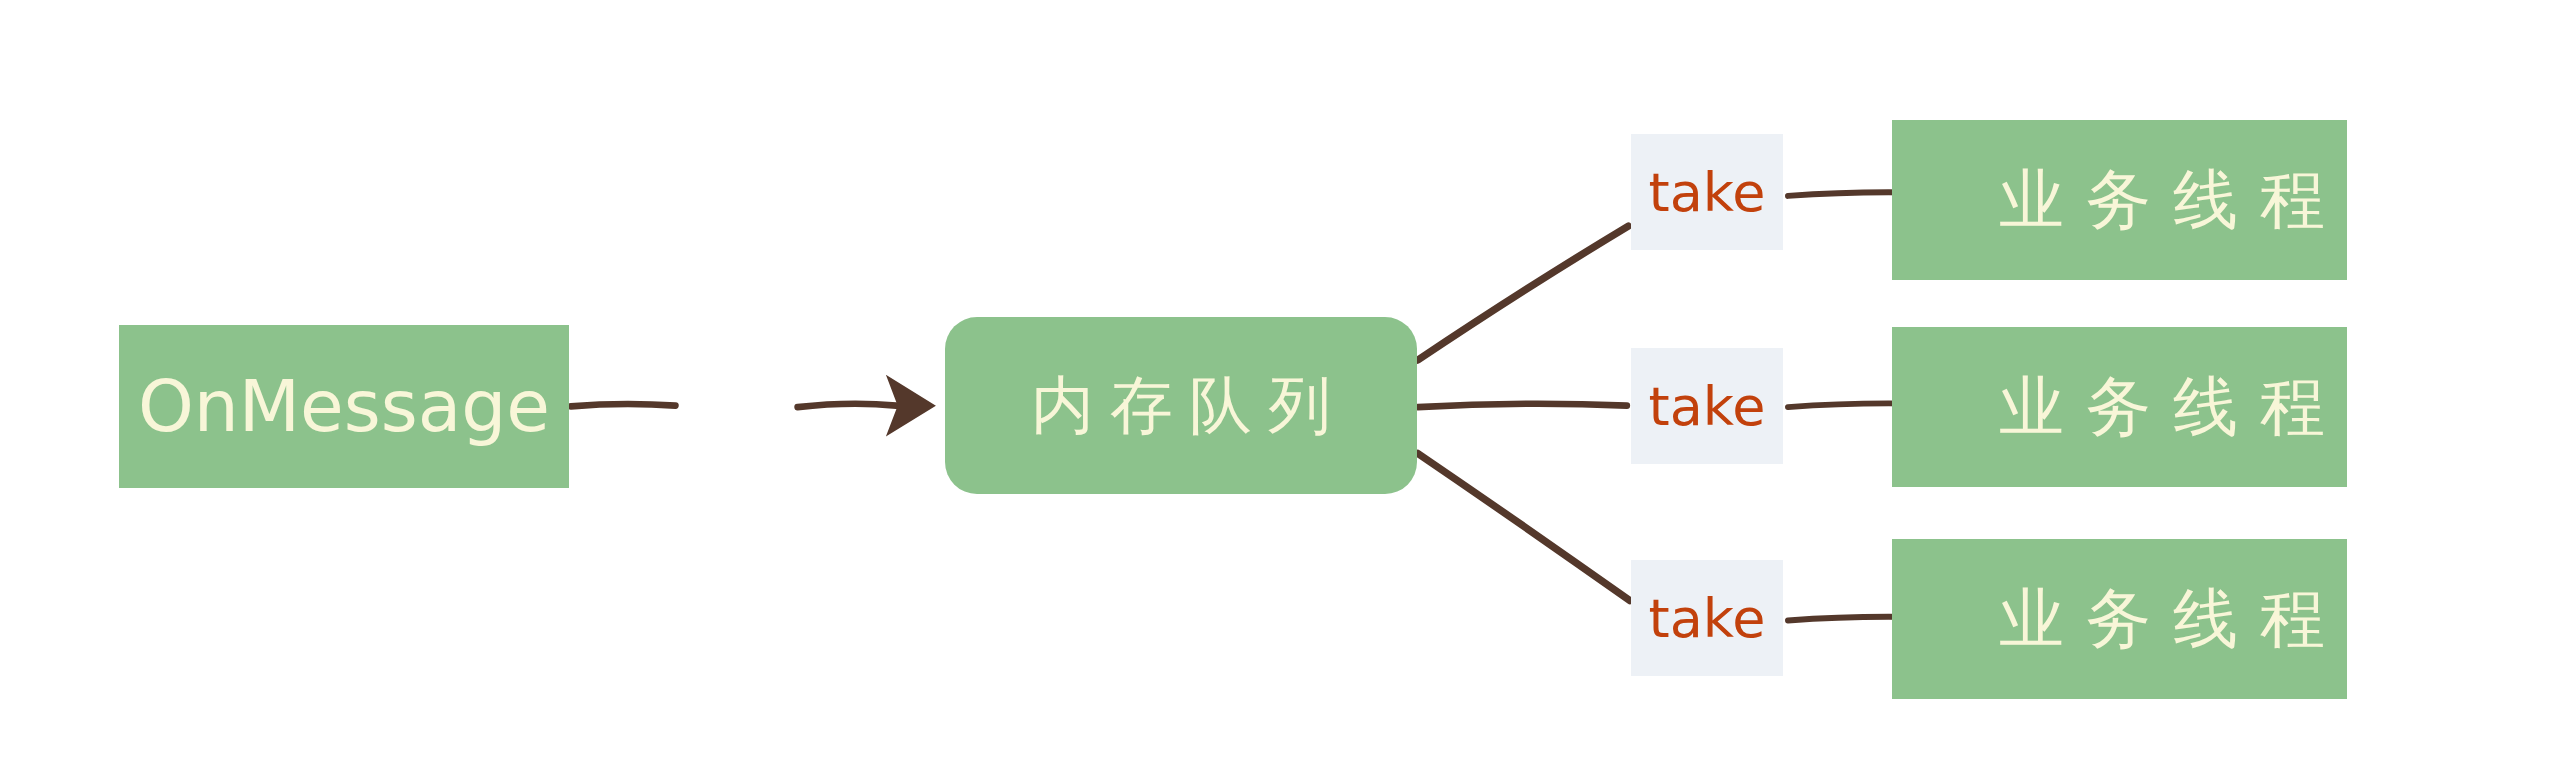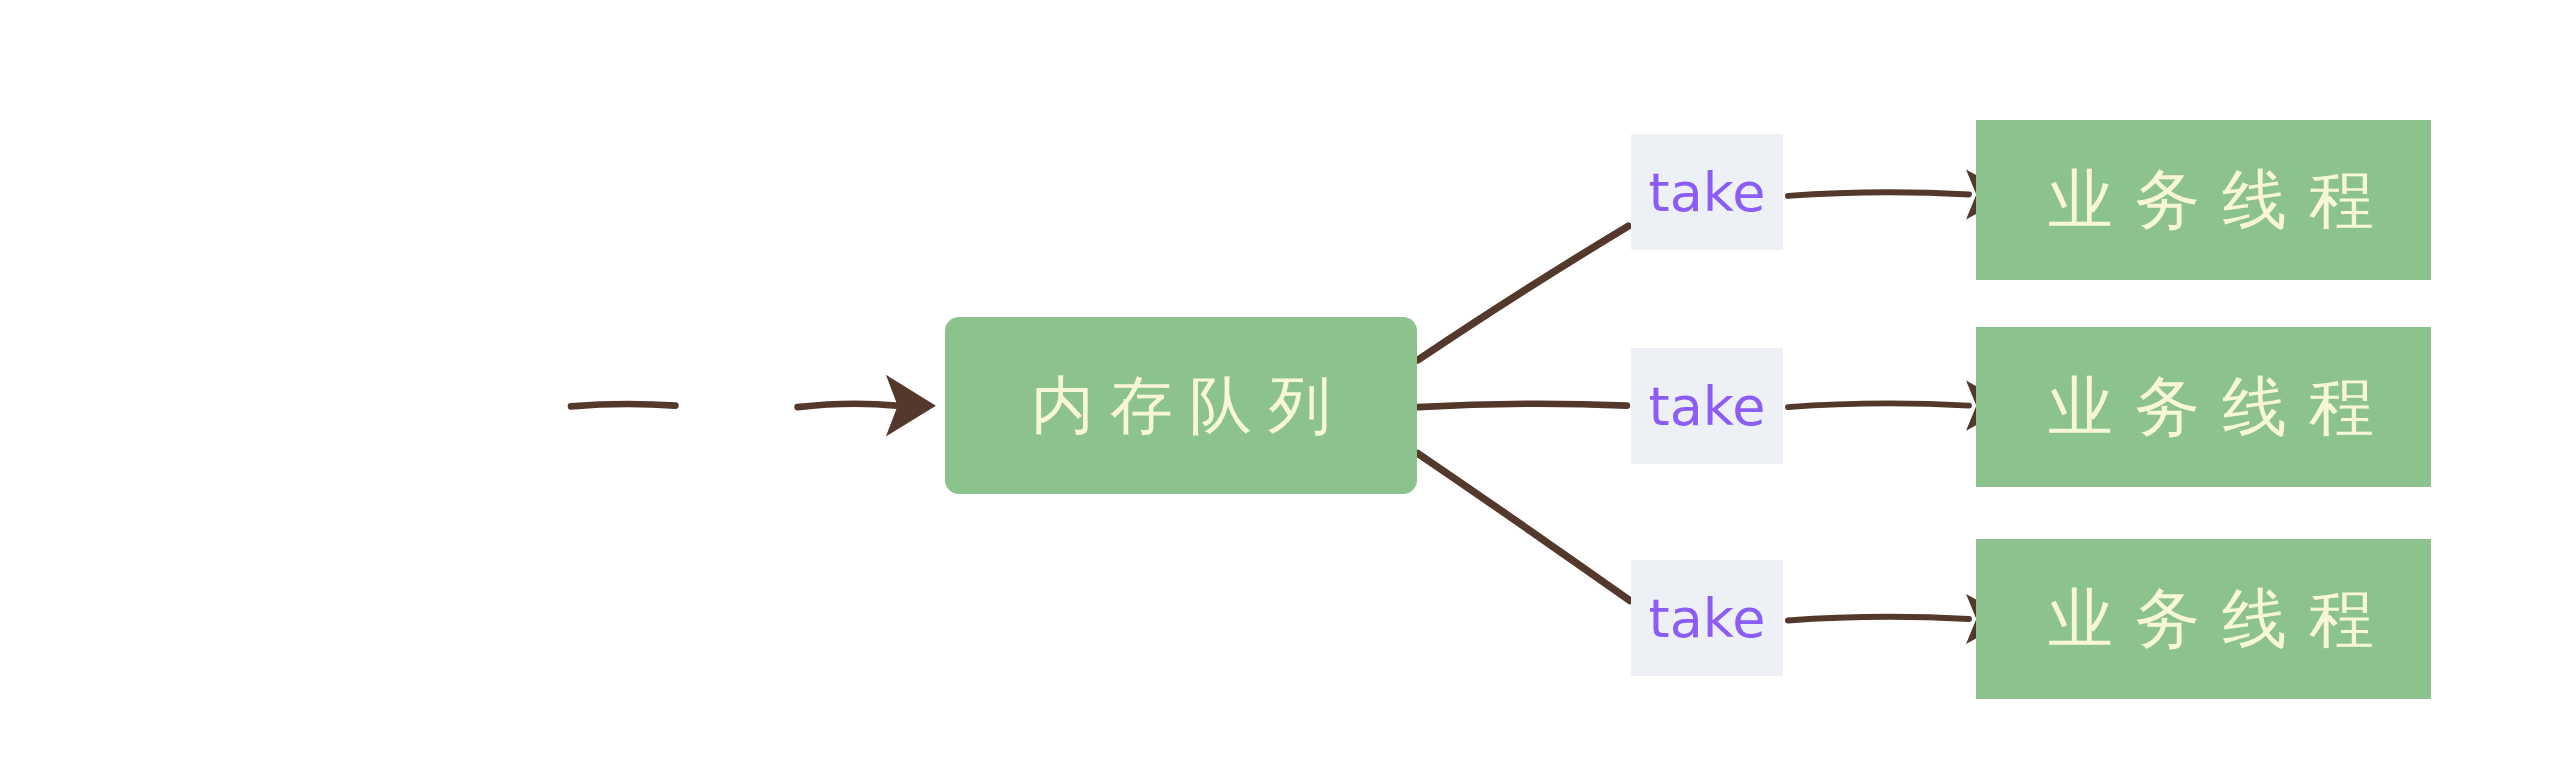--- a/index.html
+++ b/index.html
@@ -27,51 +27,52 @@
     position: absolute;
     display: flex;
     align-items: center;
     justify-content: center;
     background: #8cc28c;
     color: #f8f6d8;
     text-align: center;
     white-space: nowrap;
   }
   .node-rect { border-radius: 0; }
-  .node-rounded { border-radius: 14px; }
+  .node-rounded { border-radius: 32px; }
 
   .node-onmessage {
     left: 119px; top: 325px; width: 450px; height: 163px;
     font-size: 71px;
   }
   .node-queue {
     left: 945px; top: 317px; width: 472px; height: 177px;
     font-size: 63px;
     letter-spacing: 16px;
     padding-left: 16px;
     box-sizing: border-box;
   }
   .node-worker {
-    left: 1976px; width: 455px; height: 160px;
+    left: 1892px; width: 455px; height: 160px;
     font-size: 65px;
     letter-spacing: 22px;
     padding-left: 37px;
     box-sizing: border-box;
+    justify-content: flex-end;
   }
   .node-worker-1 { top: 120px; }
   .node-worker-2 { top: 327px; }
   .node-worker-3 { top: 539px; }
 
   .edge-label {
     position: absolute;
     display: flex;
     align-items: center;
     justify-content: center;
     background: #edf1f6;
-    color: #8b5cf6;
+    color: #c2410c;
     font-size: 54px;
     white-space: nowrap;
   }
   .label-put  { left: 678px;  top: 348px; width: 119px; height: 115px; }
   .label-take { width: 152px; height: 116px; }
   .label-take-1 { left: 1631px; top: 134px; }
   .label-take-2 { left: 1631px; top: 348px; }
   .label-take-3 { left: 1631px; top: 560px; }
 </style>
 </head>
@@ -95,20 +96,23 @@
       <path d="M2430 843 Q2550 834 2676 841" stroke-width="8"></path>
     </g>
     <g fill="#54382b" stroke="none">
       <polygon points="1272,551 1204,509 1220,551 1204,593"></polygon>
       <polygon points="2734,264 2672,230 2686,264 2672,298"></polygon>
       <polygon points="2734,551 2672,517 2686,551 2672,585"></polygon>
       <polygon points="2734,841 2672,807 2686,841 2672,875"></polygon>
     </g>
   </svg>
 
+  <div class="node node-rect node-onmessage">
+    <span>OnMessage</span>
+  </div>
 
   <div class="node node-rounded node-queue">
     <span>内存队列</span>
   </div>
 
   <div class="node node-rect node-worker node-worker-1">
     <span>业务线程</span>
   </div>
   <div class="node node-rect node-worker node-worker-2">
     <span>业务线程</span>

